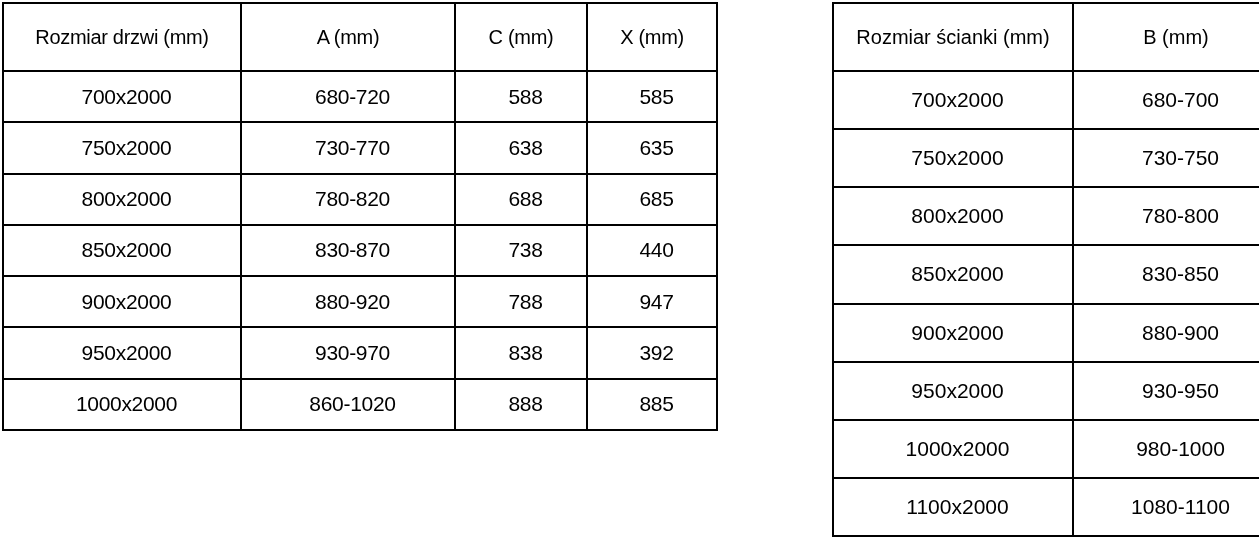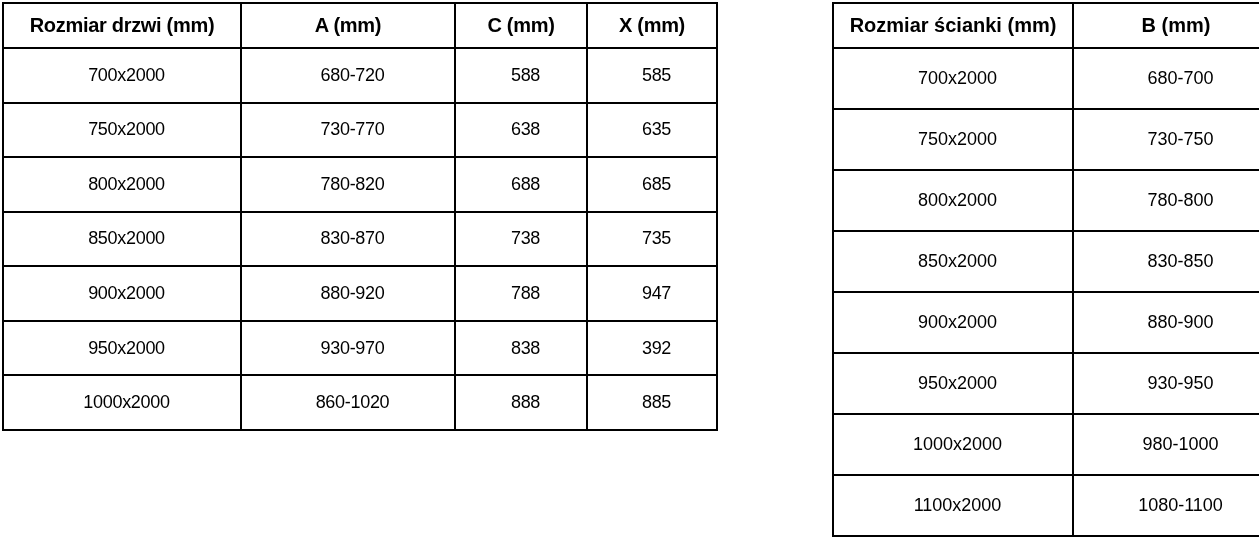--- a/index.html
+++ b/index.html
@@ -20,27 +20,27 @@
     background: #ffffff;
   }
   table.spec th, table.spec td {
     border: 2px solid #000000;
     text-align: center;
     vertical-align: middle;
     overflow: hidden;
     white-space: nowrap;
   }
   table.spec th {
-    font-weight: bold;
+    font-weight: normal;
     font-size: 20px;
-    height: 45px;
+    height: 68px;
   }
   table.spec td {
     font-weight: normal;
-    font-size: 18px;
+    font-size: 21px;
     padding-left: 9px;
   }
 
   #doors-table {
     left: 2px;
     top: 2px;
     width: 714px;
     height: 429px;
     letter-spacing: -0.3px; 
   }
@@ -87,21 +87,21 @@
         <tr>
           <td>800x2000</td>
           <td>780-820</td>
           <td>688</td>
           <td>685</td>
         </tr>
         <tr>
           <td>850x2000</td>
           <td>830-870</td>
           <td>738</td>
-          <td>735</td>
+          <td>440</td>
         </tr>
         <tr>
           <td>900x2000</td>
           <td>880-920</td>
           <td>788</td>
           <td>947</td>
         </tr>
         <tr>
           <td>950x2000</td>
           <td>930-970</td>

